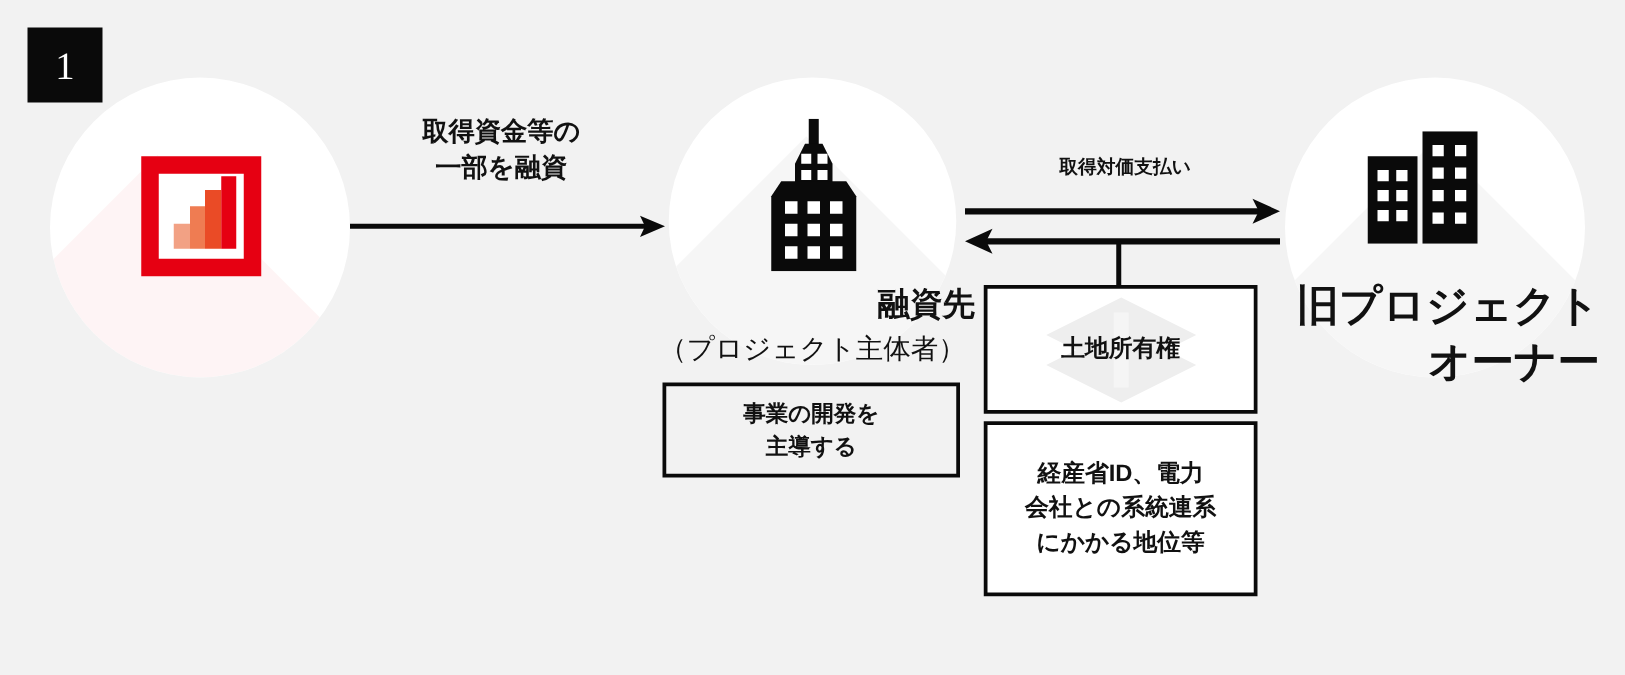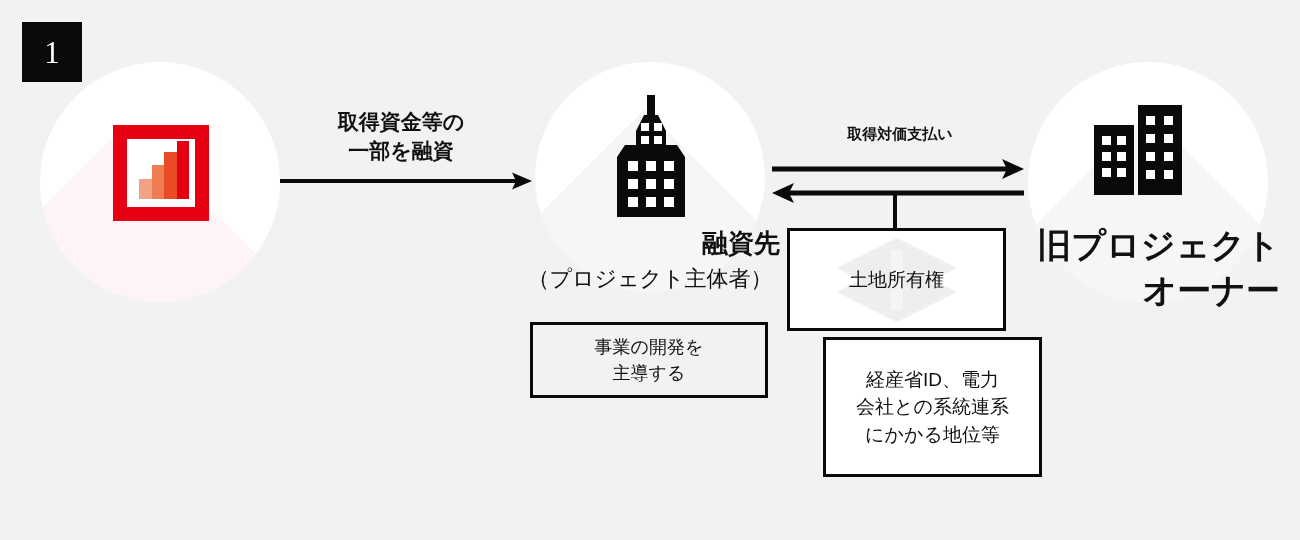--- a/index.html
+++ b/index.html
@@ -103,21 +103,21 @@
 
   
   .note-box {
     position: absolute;
     border: 3px solid #0a0a0a;
     box-sizing: border-box;
     display: flex;
     align-items: center;
     justify-content: center;
     text-align: center;
-    font-weight: 400;
+    font-weight: 700;
     line-height: 1.45;
     color: #111111;
     white-space: pre-line;
   }
   .note-box.transparent { background: transparent; }
   .note-box.filled { background: #ffffff; }
   .note-box .note-text { position: relative; z-index: 2; }
   .note-box .wm {
     position: absolute;
     z-index: 1;
@@ -168,21 +168,21 @@
       <div class="frame"></div>
       <div class="bars">
         <i style="height:20px; background:#f2a184;"></i>
         <i style="height:34px; background:#ef7c52;"></i>
         <i style="height:47px; background:#ea4b26;"></i>
         <i style="height:58px; background:#e60012;"></i>
       </div>
     </div>
   </div>
 
-  <div class="arrow-label" style="left:281px; top:108px; width:240px; font-size:21px;">取得資金等の
+  <div class="arrow-label" style="left:281px; top:92px; width:240px; font-size:21px;">取得資金等の
 一部を融資</div>
 
   <svg class="arrow-svg" style="left:280px; top:170px; width:252px; height:22px;" viewBox="0 0 252 22">
     <line x1="0" y1="11" x2="238" y2="11" stroke="#0a0a0a" stroke-width="4"></line>
     <path d="M252 11 L232 2.5 L236 11 L232 19.5 Z" fill="#0a0a0a"></path>
   </svg>
 
   <div class="disc" style="left:535px; top:62px; width:230px; height:230px;">
     <div class="shadow-wrap">
       <div class="long-shadow ls-gray" style="left:110px; top:47px;"></div>
@@ -204,21 +204,21 @@
       <rect x="61" y="84" width="10" height="10" fill="#ffffff"></rect>
       <rect x="25" y="102" width="10" height="10" fill="#ffffff"></rect>
       <rect x="43" y="102" width="10" height="10" fill="#ffffff"></rect>
       <rect x="61" y="102" width="10" height="10" fill="#ffffff"></rect>
     </svg>
   </div>
 
   <div class="node-title" style="left:520px; top:226px; width:260px; font-size:26px;">融資先</div>
   <div class="node-sub" style="left:510px; top:265px; width:280px; font-size:22px;">（プロジェクト主体者）</div>
 
-  <div class="note-box transparent" style="left:530px; top:322px; width:238px; height:76px; font-size:18px;">
+  <div class="note-box transparent" style="left:530px; top:306px; width:238px; height:76px; font-size:18px;">
     <span class="note-text">事業の開発を
 主導する</span>
   </div>
 
   <div class="arrow-label" style="left:775px; top:124px; width:250px; font-size:15px;">取得対価支払い</div>
 
   <svg class="arrow-svg" style="left:772px; top:158px; width:252px; height:22px;" viewBox="0 0 252 22">
     <line x1="0" y1="11" x2="238" y2="11" stroke="#0a0a0a" stroke-width="5"></line>
     <path d="M252 11 L230 1 L235 11 L230 21 Z" fill="#0a0a0a"></path>
   </svg>
@@ -234,21 +234,21 @@
     <svg class="wm" style="width:132px; height:92px; margin-left:-66px; margin-top:-46px;" viewBox="0 0 132 92">
       <g fill="#eeeeee">
         <path d="M66 4 L126 34 L66 64 L6 34 Z"></path>
         <path d="M66 28 L126 58 L66 88 L6 58 Z"></path>
       </g>
       <path d="M60 16 L72 16 L72 76 L60 76 Z" fill="#f5f5f5"></path>
     </svg>
     <span class="note-text">土地所有権</span>
   </div>
 
-  <div class="note-box filled" style="left:787px; top:337px; width:219px; height:140px; font-size:19px;margin-left:36px;">
+  <div class="note-box filled" style="left:787px; top:337px; width:219px; height:140px; font-size:19px;">
     <span class="note-text">経産省ID、電力
 会社との系統連系
 にかかる地位等</span>
   </div>
 
   <div class="disc" style="left:1028px; top:62px; width:240px; height:240px;">
     <div class="shadow-wrap">
       <div class="long-shadow ls-gray" style="left:120px; top:50px;"></div>
     </div>
 

